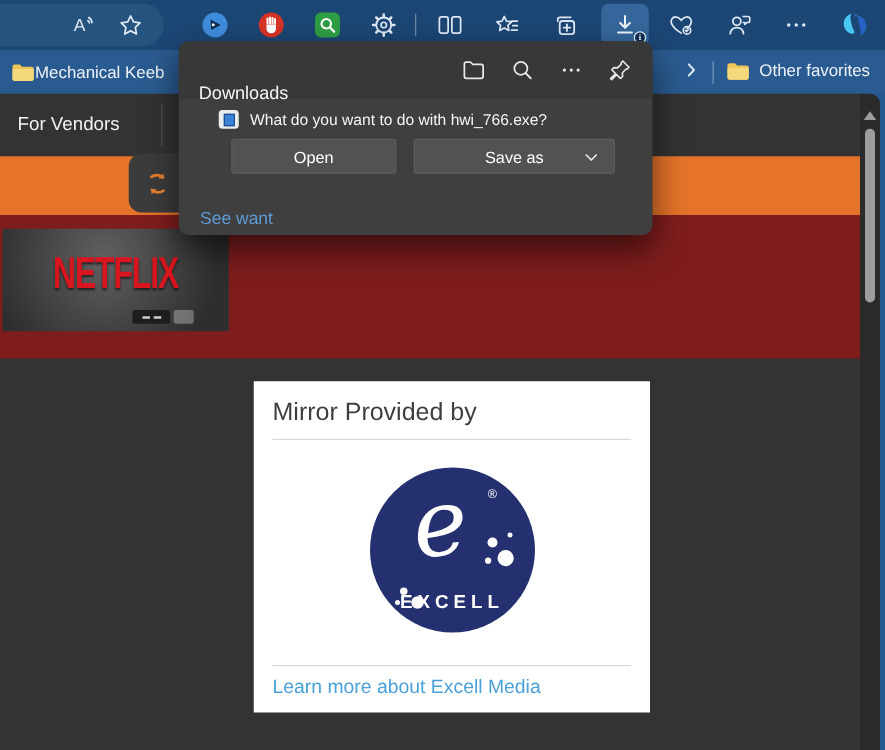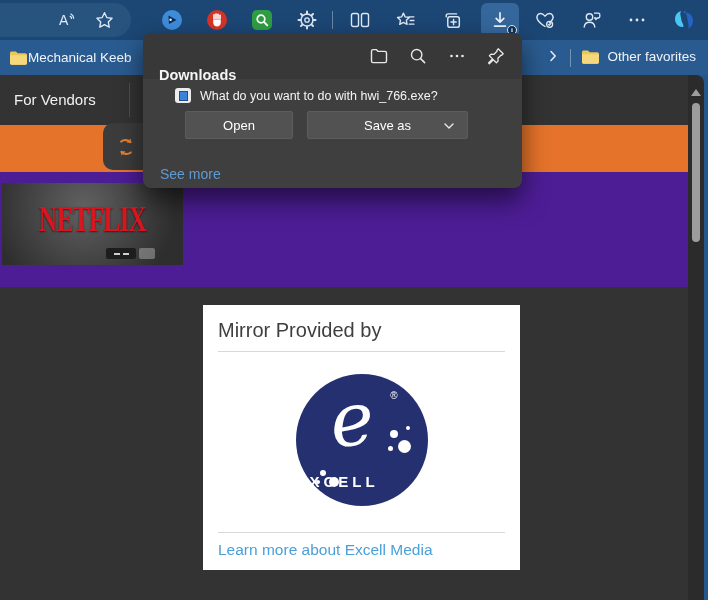--- a/index.html
+++ b/index.html
@@ -32,69 +32,69 @@
   .content { position:absolute; top:75px; left:0; width:688px; height:525px; background:#333333; }
   .tabstrip { position:absolute; top:0; left:0; right:0; height:50px; }
   .tab-label { position:absolute; left:14px; top:0; line-height:50px; color:#f2f2f2; font-size:15px;text-align:right; }
   .tab-div { position:absolute; left:129px; top:8px; width:1px; height:34px; background:rgba(255,255,255,.14); }
 
   .banner { position:absolute; top:50px; left:0; right:0; height:47px; background:#e5732a; }
   .banner-btn { position:absolute; left:103px; top:-2px; width:90px; height:47px; background:#3c3c3c;
                 border-radius:10px; display:flex; align-items:center; gap:7px; padding-left:10px;
                 color:#f4f4f4; font-size:14px; overflow:hidden; }
 
-  .white-area { position:absolute; top:97px; left:0; right:0; height:115px; background:#4c1d95;font-family:Liberation Serif, serif; }
+  .white-area { position:absolute; top:97px; left:0; right:0; height:115px; background:#7f1d1d; }
   .ad { position:absolute; left:2px; top:11px; width:181px; height:82px;
         background:radial-gradient(circle at 45% 30%, #616161, #2e2e2e 80%); overflow:hidden; }
   .ad-brand { margin-top:18px; text-align:center; color:#d9161f; font-weight:bold; font-size:31px;
               letter-spacing:-1px; transform:scaleX(.82) scaleY(1.15); text-shadow:0 1px 2px rgba(0,0,0,.6); }
   .ad-ctrls { position:absolute; left:104px; bottom:6px; display:flex; gap:3px; align-items:center; }
   .ad-ctrl-a { width:30px; height:11px; background:#1d1d1d; border-radius:2px; display:flex; gap:3px;
                align-items:center; justify-content:center; }
   .ad-ctrl-a i { display:block; width:6px; height:2px; background:#cfcfcf; }
   .ad-ctrl-b { width:16px; height:11px; background:rgba(255,255,255,.3); border-radius:2px; }
   .ad-caption { position:absolute; left:0; top:96px; width:182px; text-align:right; font-size:10px; color:#9a9a9a; }
 
   .lower { position:absolute; top:212px; left:0; right:0; bottom:0; background:#333333; }
   .card { position:absolute; left:203px; top:18px; width:317px; height:265px; background:#ffffff; }
   .card-h { margin:14px 15px 0 15px; font-size:20px; color:#3f3f3f; }
   .card-hr { margin:9px 15px 0 15px; border-bottom:1px solid #d8d8d8; }
   .logo { position:relative; width:132px; height:132px; border-radius:50%; background:#243070; margin:22px auto 0; }
   .logo-e { position:absolute; left:34px; top:2px; color:#fff; font-family:"DejaVu Serif",serif;
             font-style:italic; font-size:74px; transform:rotate(-6deg); }
   .logo-r { position:absolute; right:30px; top:16px; color:#fff; font-size:10px; }
-  .logo-name { position:absolute; left:0; right:0; bottom:16px; text-align:left; color:#fff;
+  .logo-name { position:absolute; left:0; right:0; bottom:16px; text-align:center; color:#fff;
                font-size:15px; font-weight:bold; letter-spacing:4px; }
   .dot { position:absolute; background:#fff; border-radius:50%; }
   .card-link { margin:8px 15px 0 15px; font-size:15.5px; color:#4aa0d8; }
 
   
   .scrollbar { position:absolute; left:688px; top:75px; width:16px; height:525px; background:#2b2b2b;
                border-top-right-radius:8px; }
   .sb-up { position:absolute; left:3px; top:9px; width:0; height:0; border:5px solid transparent;
            border-bottom:7px solid #9d9d9d; }
   .sb-thumb { position:absolute; left:4px; top:28px; width:8px; height:139px; background:#9d9d9d; border-radius:4px; }
 
   
   .panel { position:absolute; left:143px; top:33px; width:379px; height:155px; background:#3f3f3f;
            border-radius:8px; box-shadow:0 12px 26px rgba(0,0,0,.55); z-index:20; color:#f5f5f5; }
   .panel-head { position:absolute; top:0; left:0; right:0; height:46px; display:flex; align-items:center;
                 padding:0 16px; background:#383838; border-radius:8px 8px 0 0; }
-  .panel-title { font-size:14.5px; font-weight:bold; flex:1;margin-top:38px; }
+  .panel-title { font-size:14.5px; font-weight:normal; flex:1;margin-top:38px; }
   .panel-head-icons { display:flex; align-items:center; gap:19px; }
   .ph-ic { width:20px; height:20px; display:flex; align-items:center; justify-content:center; }
   .prompt-row { position:absolute; top:54px; left:12px; right:12px; display:flex; align-items:flex-end; gap:9px;margin-left:20px; }
   .file-ic { width:16px; height:15px; background:#ececec; border-radius:3px; margin-top:1px;
              display:flex; align-items:center; justify-content:center; flex:0 0 auto; }
   .file-ic i { display:block; width:9px; height:10px; background:#3b82d9; border:1px solid #1d4f91; }
   .prompt-txt { font-size:12.5px; }
   .btn-row { position:absolute; top:78px; left:42px; display:flex; gap:14px; }
   .pbtn { height:28px; background:#525252; border:1px solid #5c5c5c; border-radius:2px; color:#fff;
           font-size:13px; display:flex; align-items:center; justify-content:center; }
-  .pbtn.open { width:108px; }
+  .pbtn.open { width:132px; }
   .pbtn.saveas { width:161px; position:relative; }
   .pbtn.saveas .chev { position:absolute; right:12px; top:9px; }
   .see-more { position:absolute; top:133px; left:17px; font-size:14px; color:#5e9bd5; }
 
   svg { display:block; }
 </style>
 </head>
 <body>
 
 <div class="window">
@@ -337,16 +337,16 @@
       <button class="pbtn saveas">
         <span>Save as</span>
         <span class="chev">
           <svg width="12" height="10" viewBox="0 0 12 10">
               <path d="M2 3l4 4 4-4" fill="none" stroke="#e8e8e8" stroke-width="1.4" stroke-linecap="round" stroke-linejoin="round"></path>
             </svg>
         </span>
       </button>
     </div>
 
-    <div class="see-more">See more</div>
+    <div class="see-more">See want</div>
   </div>
 
 </div>
 
 </body></html>

